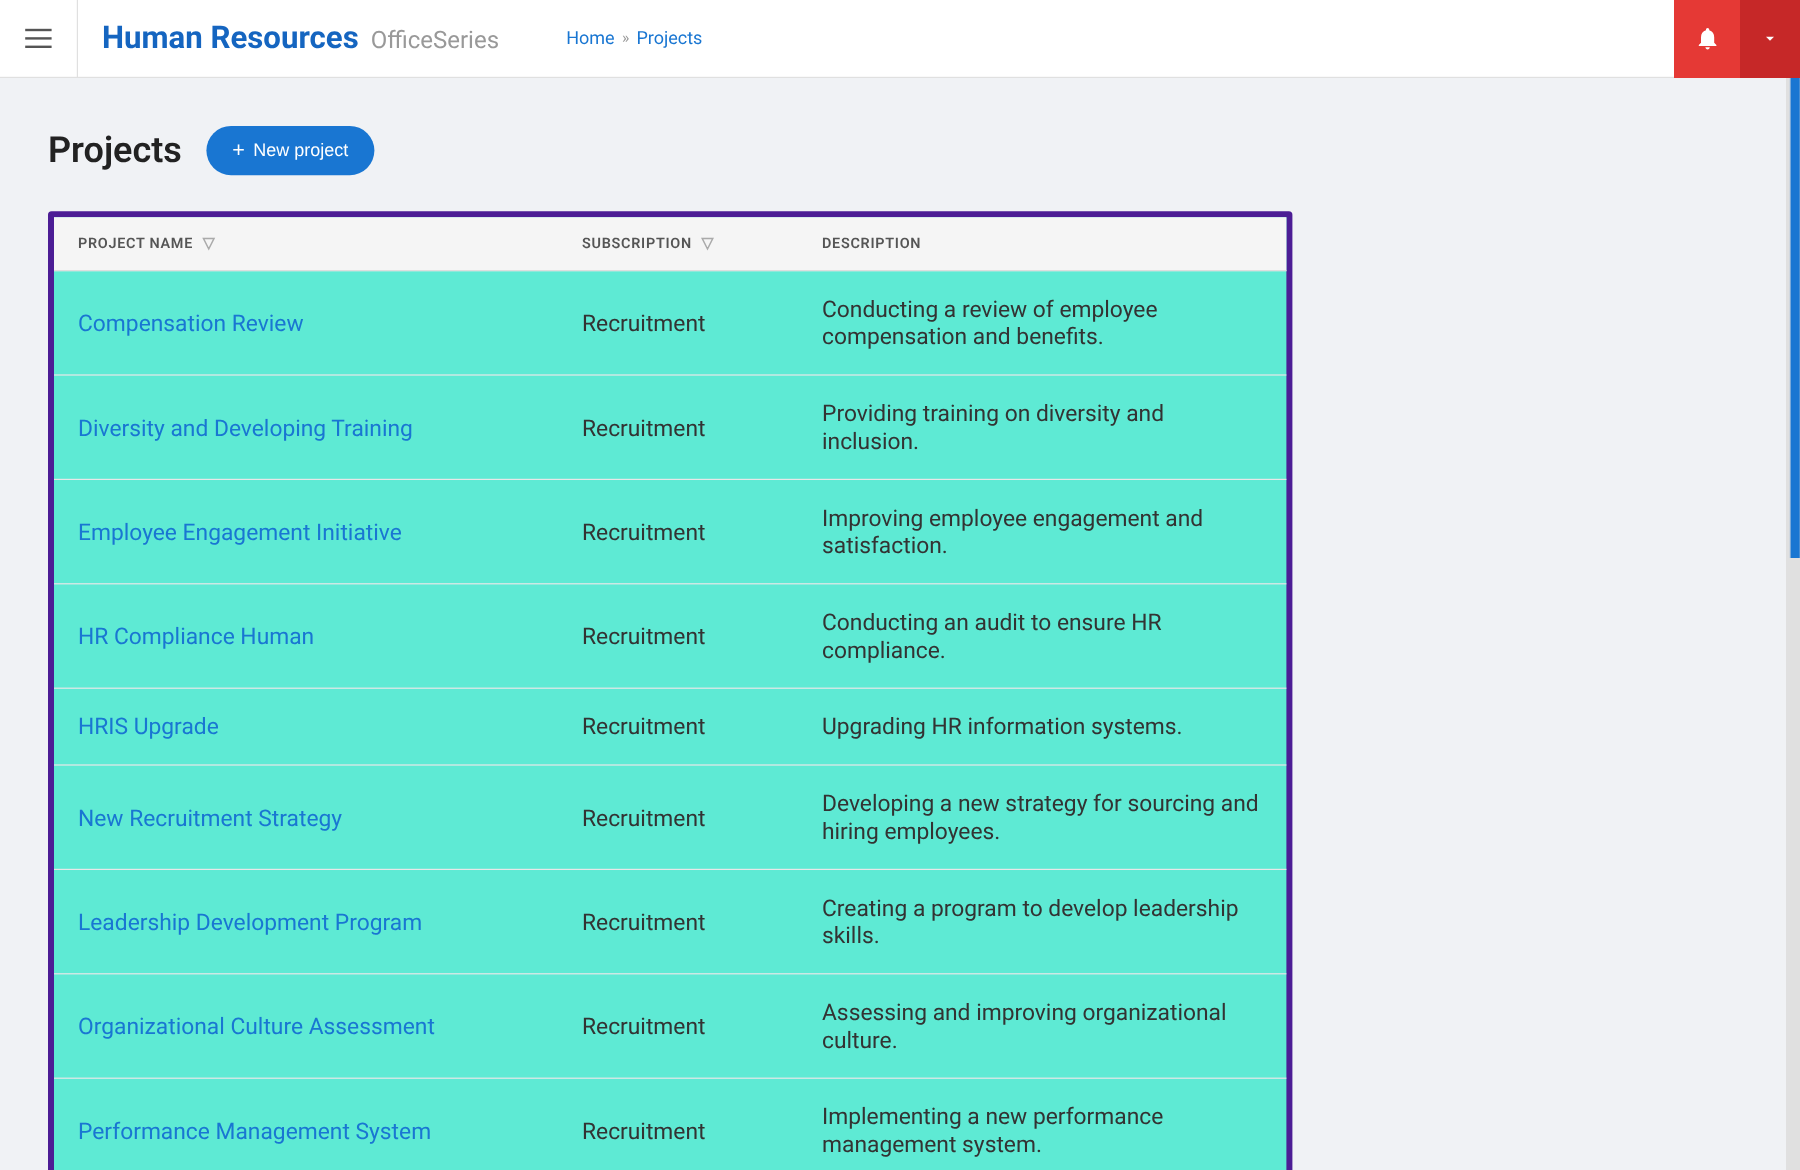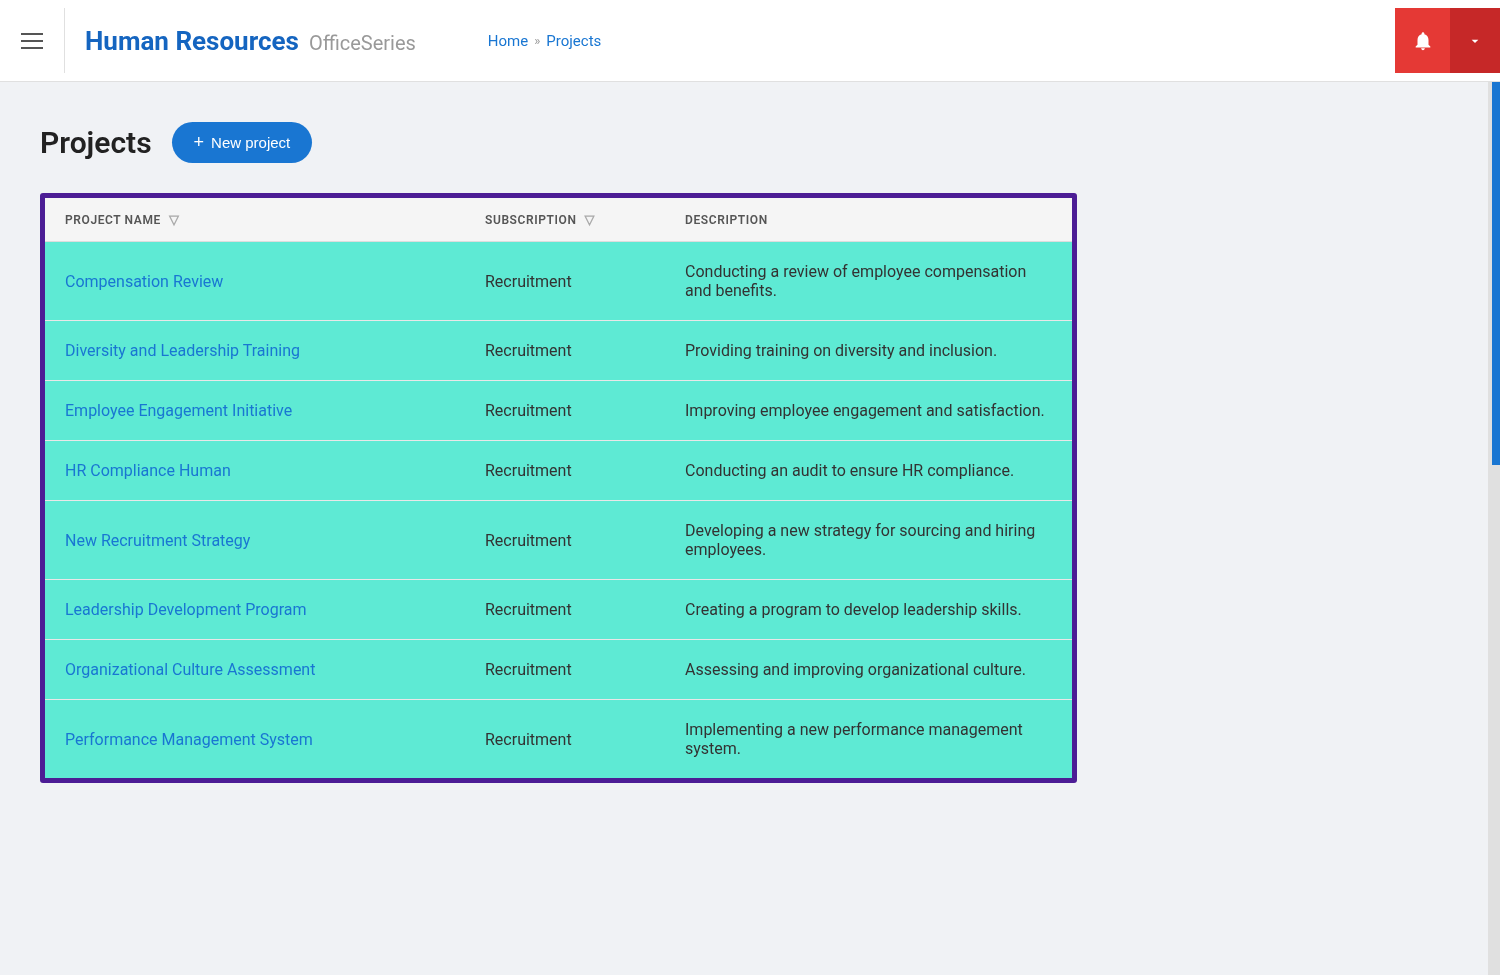--- a/index.html
+++ b/index.html
@@ -12,21 +12,21 @@
       font-family: -apple-system, BlinkMacSystemFont, 'Segoe UI', Roboto, Arial, sans-serif;
       background: #f0f2f5;
       width: 1500px;
       min-height: 975px;
       overflow-x: hidden;
     }
 
     
     .header {
       background: #fff;
-      height: 82px;
+      height: 65px;
       display: flex;
       align-items: center;
       border-bottom: 1px solid #e0e0e0;
       padding: 0 0 0 0;
       position: relative;
       z-index: 10;
     }
 
     .header-menu-btn {
       width: 65px;
@@ -68,21 +68,21 @@
     .header-suite-name {
       font-size: 20px;
       color: #999;
       font-weight: 400;
     }
 
     .header-nav {
       display: flex;
       align-items: center;
       gap: 6px;
-      margin-left: 72px;
+      margin-left: 56px;
       font-size: 15px;
     }
 
     .header-nav-home {
       color: #1976d2;
       cursor: pointer;
       text-decoration: none;
     }
 
     .header-nav-separator {
@@ -216,21 +216,21 @@
       border-bottom: 1px solid #e8e8e8;
     }
 
     tbody tr:last-child {
       border-bottom: none;
       padding-left: 44px;
     }
 
     tbody td {
       padding: 20px 20px;
-      font-size: 16px;
+      font-size: 19px;
       color: #333;
       vertical-align: middle;
     }
 
     .project-link {
       color: #1976d2;
       cursor: pointer;
       text-decoration: none;
     }
 
@@ -328,33 +328,38 @@
           </th>
         </tr>
       </thead>
       <tbody id="table-body">
       <tr>
             <td><a class="project-link">Compensation Review</a></td>
             <td>Recruitment</td>
             <td>Conducting a review of employee compensation and benefits.</td>
           </tr>
           <tr>
-            <td><a class="project-link">Diversity and Leadership Training</a></td>
+            <td><a class="project-link">Diversity and Developing Training</a></td>
             <td>Recruitment</td>
             <td>Providing training on diversity and inclusion.</td>
           </tr>
           <tr>
             <td><a class="project-link">Employee Engagement Initiative</a></td>
             <td>Recruitment</td>
             <td>Improving employee engagement and satisfaction.</td>
           </tr>
           <tr>
             <td><a class="project-link">HR Compliance Human</a></td>
             <td>Recruitment</td>
             <td>Conducting an audit to ensure HR compliance.</td>
+          </tr>
+          <tr>
+            <td><a class="project-link">HRIS Upgrade</a></td>
+            <td>Recruitment</td>
+            <td>Upgrading HR information systems.</td>
           </tr>
           <tr>
             <td><a class="project-link">New Recruitment Strategy</a></td>
             <td>Recruitment</td>
             <td>Developing a new strategy for sourcing and hiring employees.</td>
           </tr>
           <tr>
             <td><a class="project-link">Leadership Development Program</a></td>
             <td>Recruitment</td>
             <td>Creating a program to develop leadership skills.</td>

